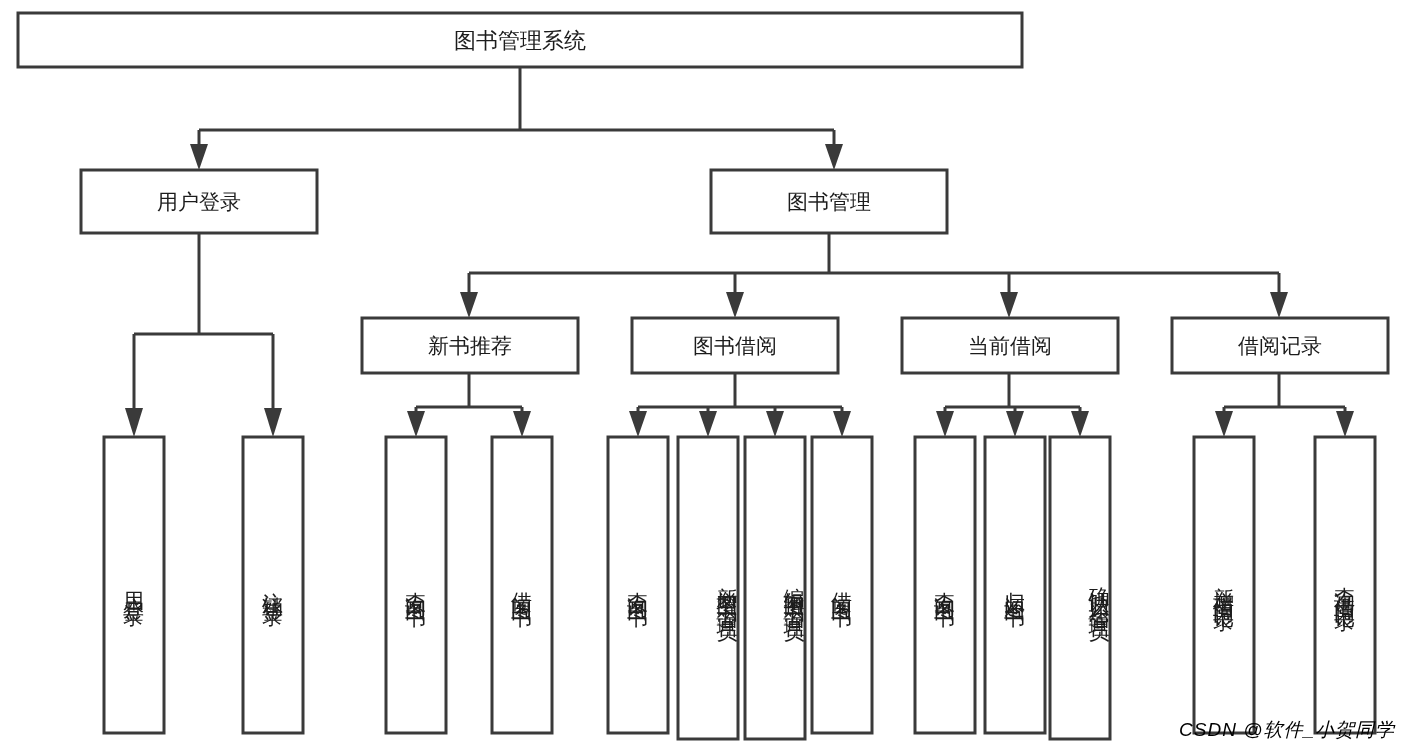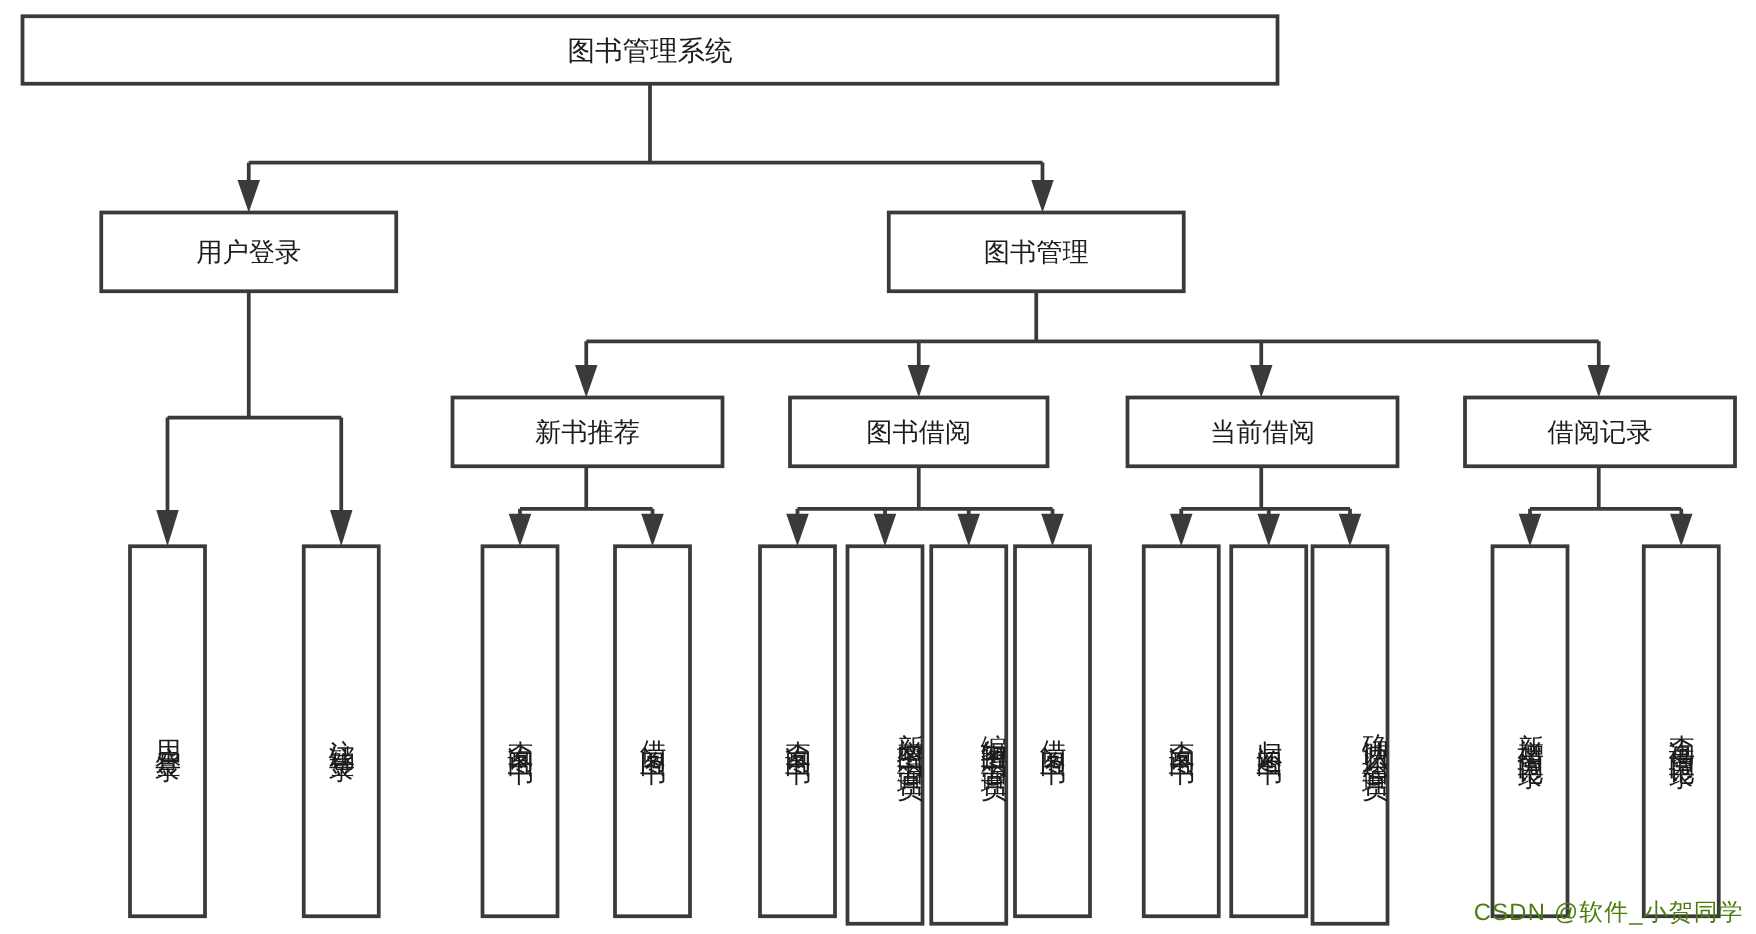--- a/index.html
+++ b/index.html
@@ -72,24 +72,25 @@
   .leaf-label.center {
     align-items: center;
     padding-top: 0;
   }
   .watermark {
     position: absolute;
     right: 10px;
     bottom: 4px;
     font-family: "Liberation Sans", "DejaVu Sans", sans-serif;
     font-size: 19px;
-    color: #4d7c0f;
+    color: #000000;
     letter-spacing: 1px;
     white-space: nowrap;
     pointer-events: none;
+    font-style: italic;
   }
 </style>
 </head>
 <body>
 
 <div id="diagram-root">
 
   <svg id="tree-svg" viewBox="0 0 1405 747">
 
     <g>

